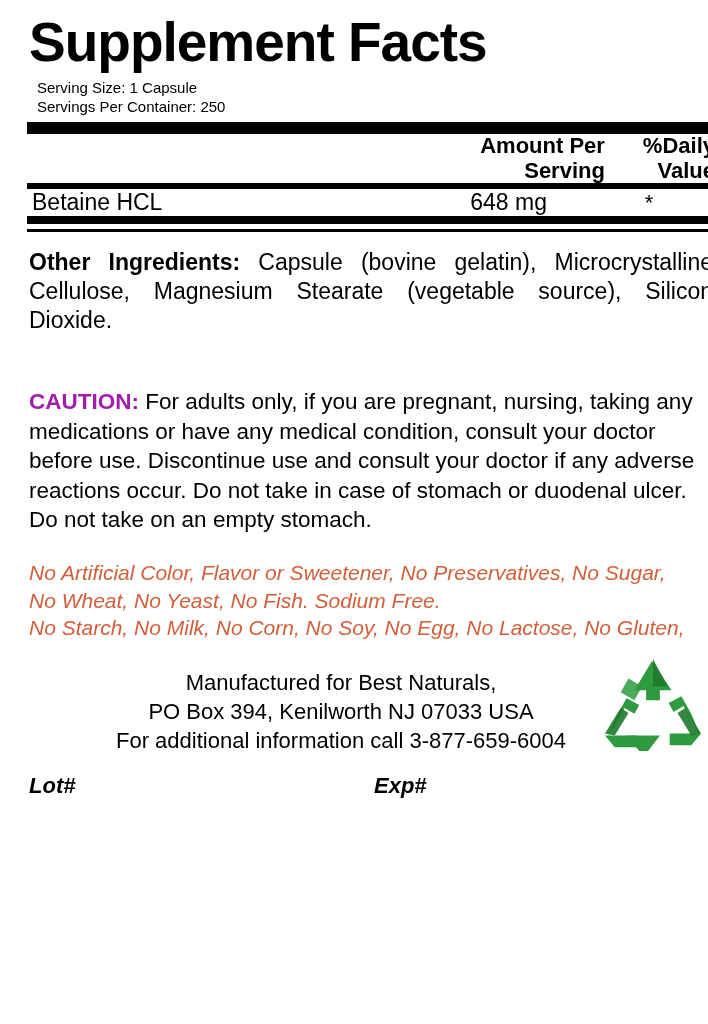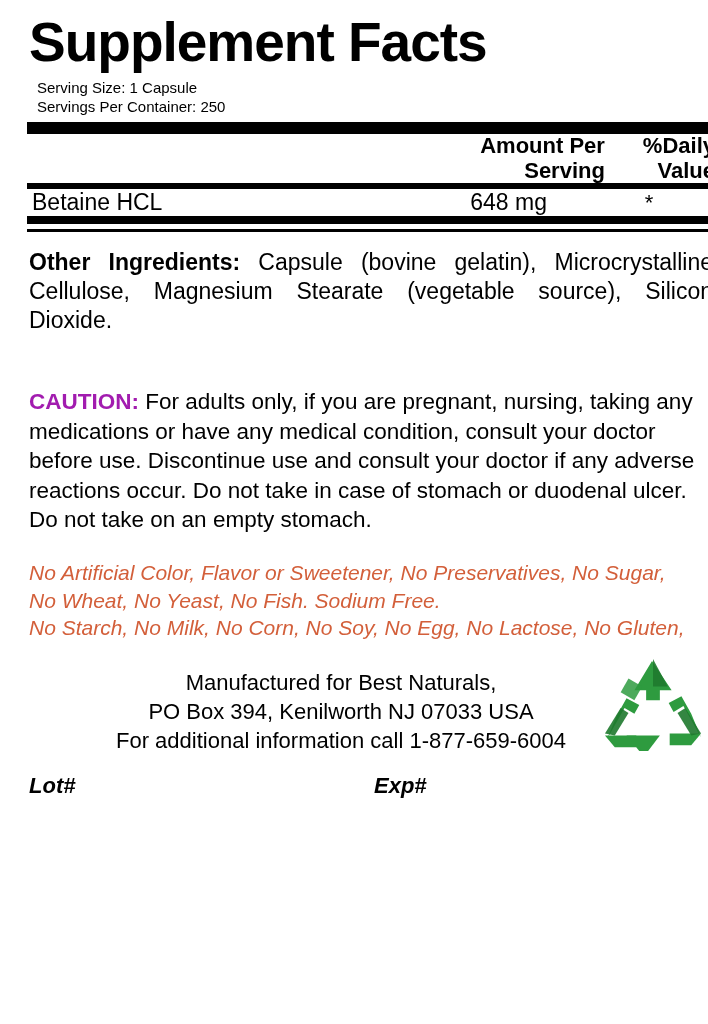--- a/index.html
+++ b/index.html
@@ -183,21 +183,21 @@
 
   <div class="free-claims">
     <div>No Artificial Color, Flavor or Sweetener, No Preservatives, No Sugar,</div>
     <div>No Wheat, No Yeast, No Fish. Sodium Free.</div>
     <div>No Starch, No Milk, No Corn, No Soy, No Egg, No Lactose, No Gluten,</div>
   </div>
 
   <div class="mfg">
     <div>Manufactured for Best Naturals,</div>
     <div>PO Box 394, Kenilworth NJ 07033 USA</div>
-    <div>For additional information call 1-877-659-6004</div>
+    <div>For additional information call 3-877-659-6004</div>
   </div>
 
   <div class="lotexp">
     <span class="lot">Lot#</span>
     <span>Exp#</span>
   </div>
 
   <svg class="recycle" viewBox="0 0 110 102" xmlns="http://www.w3.org/2000/svg">
     <g fill="#2e9b3f">
       <path d="M54 4 L36 34 L48 34 L48 44 L62 44 L62 34 L74 34 Z" transform="rotate(0 55 28)"></path>

